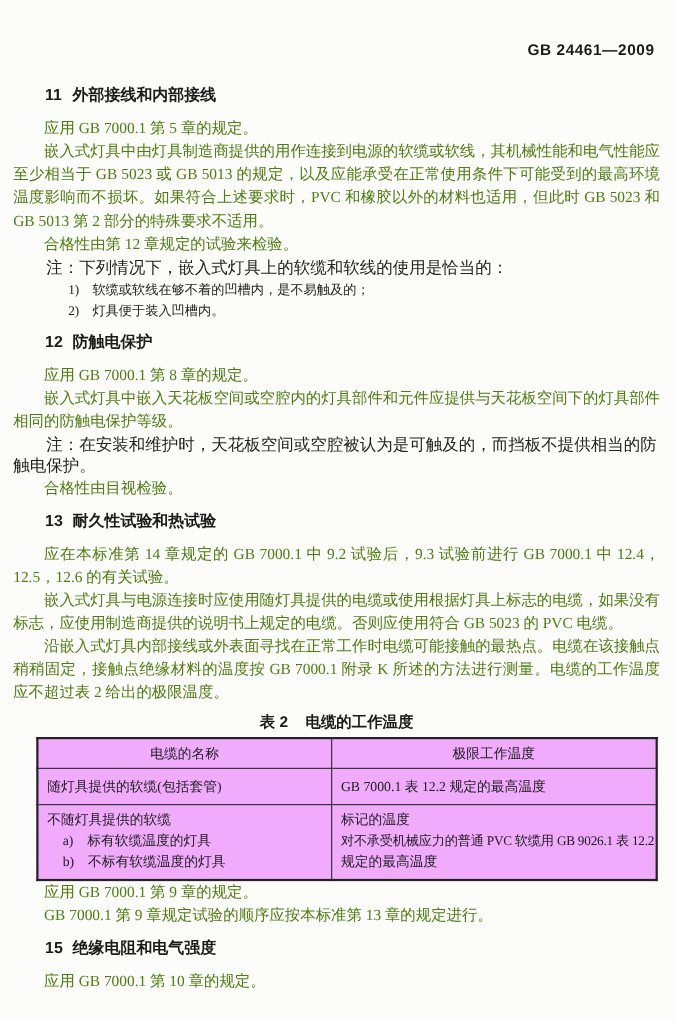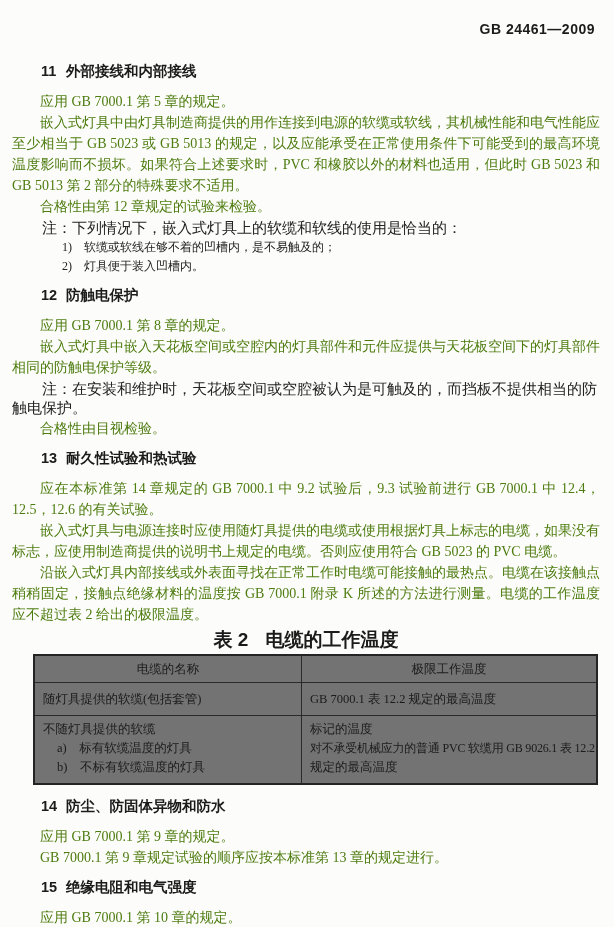--- a/index.html
+++ b/index.html
@@ -8,21 +8,21 @@
     background: #f3f3f1;
     font-family: "Liberation Serif", "DejaVu Serif", serif;
   }
   .page {
     position: relative;
     width: 614px; height: 927px;
     background: #fcfcfa;
     color: #1b1b1b;
     overflow: hidden;
     box-sizing: border-box;
-    padding: 20px 14px 0 12px;
+    padding: 36px 14px 0 12px;
   }
   .doc-header {
     text-align: right;
     font-family: "Liberation Sans", "DejaVu Sans", sans-serif;
     font-weight: bold;
     font-size: 14px;
     letter-spacing: 0.5px;
     padding-right: 5px;
     height: 18px; line-height: 18px;
   }
@@ -55,33 +55,33 @@
   .note-item {
     font-size: 12px;
     line-height: 19px;
     padding-left: 50px;
     color: #222;
   }
   .tbl-caption {
     text-align: center;
     font-family: "Liberation Sans", "DejaVu Sans", sans-serif;
     font-weight: bold;
-    font-size: 19px;
+    font-size: 14px;
     line-height: 18px;
     margin: 6px 0 5px;
   }
   .tbl-caption .cap-title { margin-left: 12px; }
   table.t2 {
     border-collapse: collapse;
     table-layout: fixed;
     width: 565px;
     margin-left: 21px;
     border: 2px solid #242424;
     font-size: 12.5px;
-    background: #737373;
+    background: #f0abfc;
   }
   table.t2 th, table.t2 td {
     border: 1px solid #2a2a2a;
     vertical-align: middle;
     font-weight: normal;
     color: #1b1b1b;
   }
   table.t2 col.c1 { width: 47.5%; }
   table.t2 col.c2 { width: 52.5%; }
   table.t2 thead th {
@@ -170,24 +170,20 @@
         <td>
           <div class="cell-line">标记的温度</div>
           <div class="cell-line tight">对不承受机械应力的普通 PVC 软缆用 GB 9026.1 表 12.2</div>
           <div class="cell-line">规定的最高温度</div>
         </td>
       </tr>
     </tbody>
   </table>
 
   <div>
-    <div class="sec-heading" style="margin-top:12px">
-      <span class="num">14</span>
-      <span>防尘、防固体异物和防水</span>
-    </div>
     <p class="body-p">应用 GB 7000.1 第 9 章的规定。</p>
     <p class="body-p">GB 7000.1 第 9 章规定试验的顺序应按本标准第 13 章的规定进行。</p>
   </div>
 
   <div>
     <div class="sec-heading">
       <span class="num">15</span>
       <span>绝缘电阻和电气强度</span>
     </div>
     <p class="body-p">应用 GB 7000.1 第 10 章的规定。</p>

